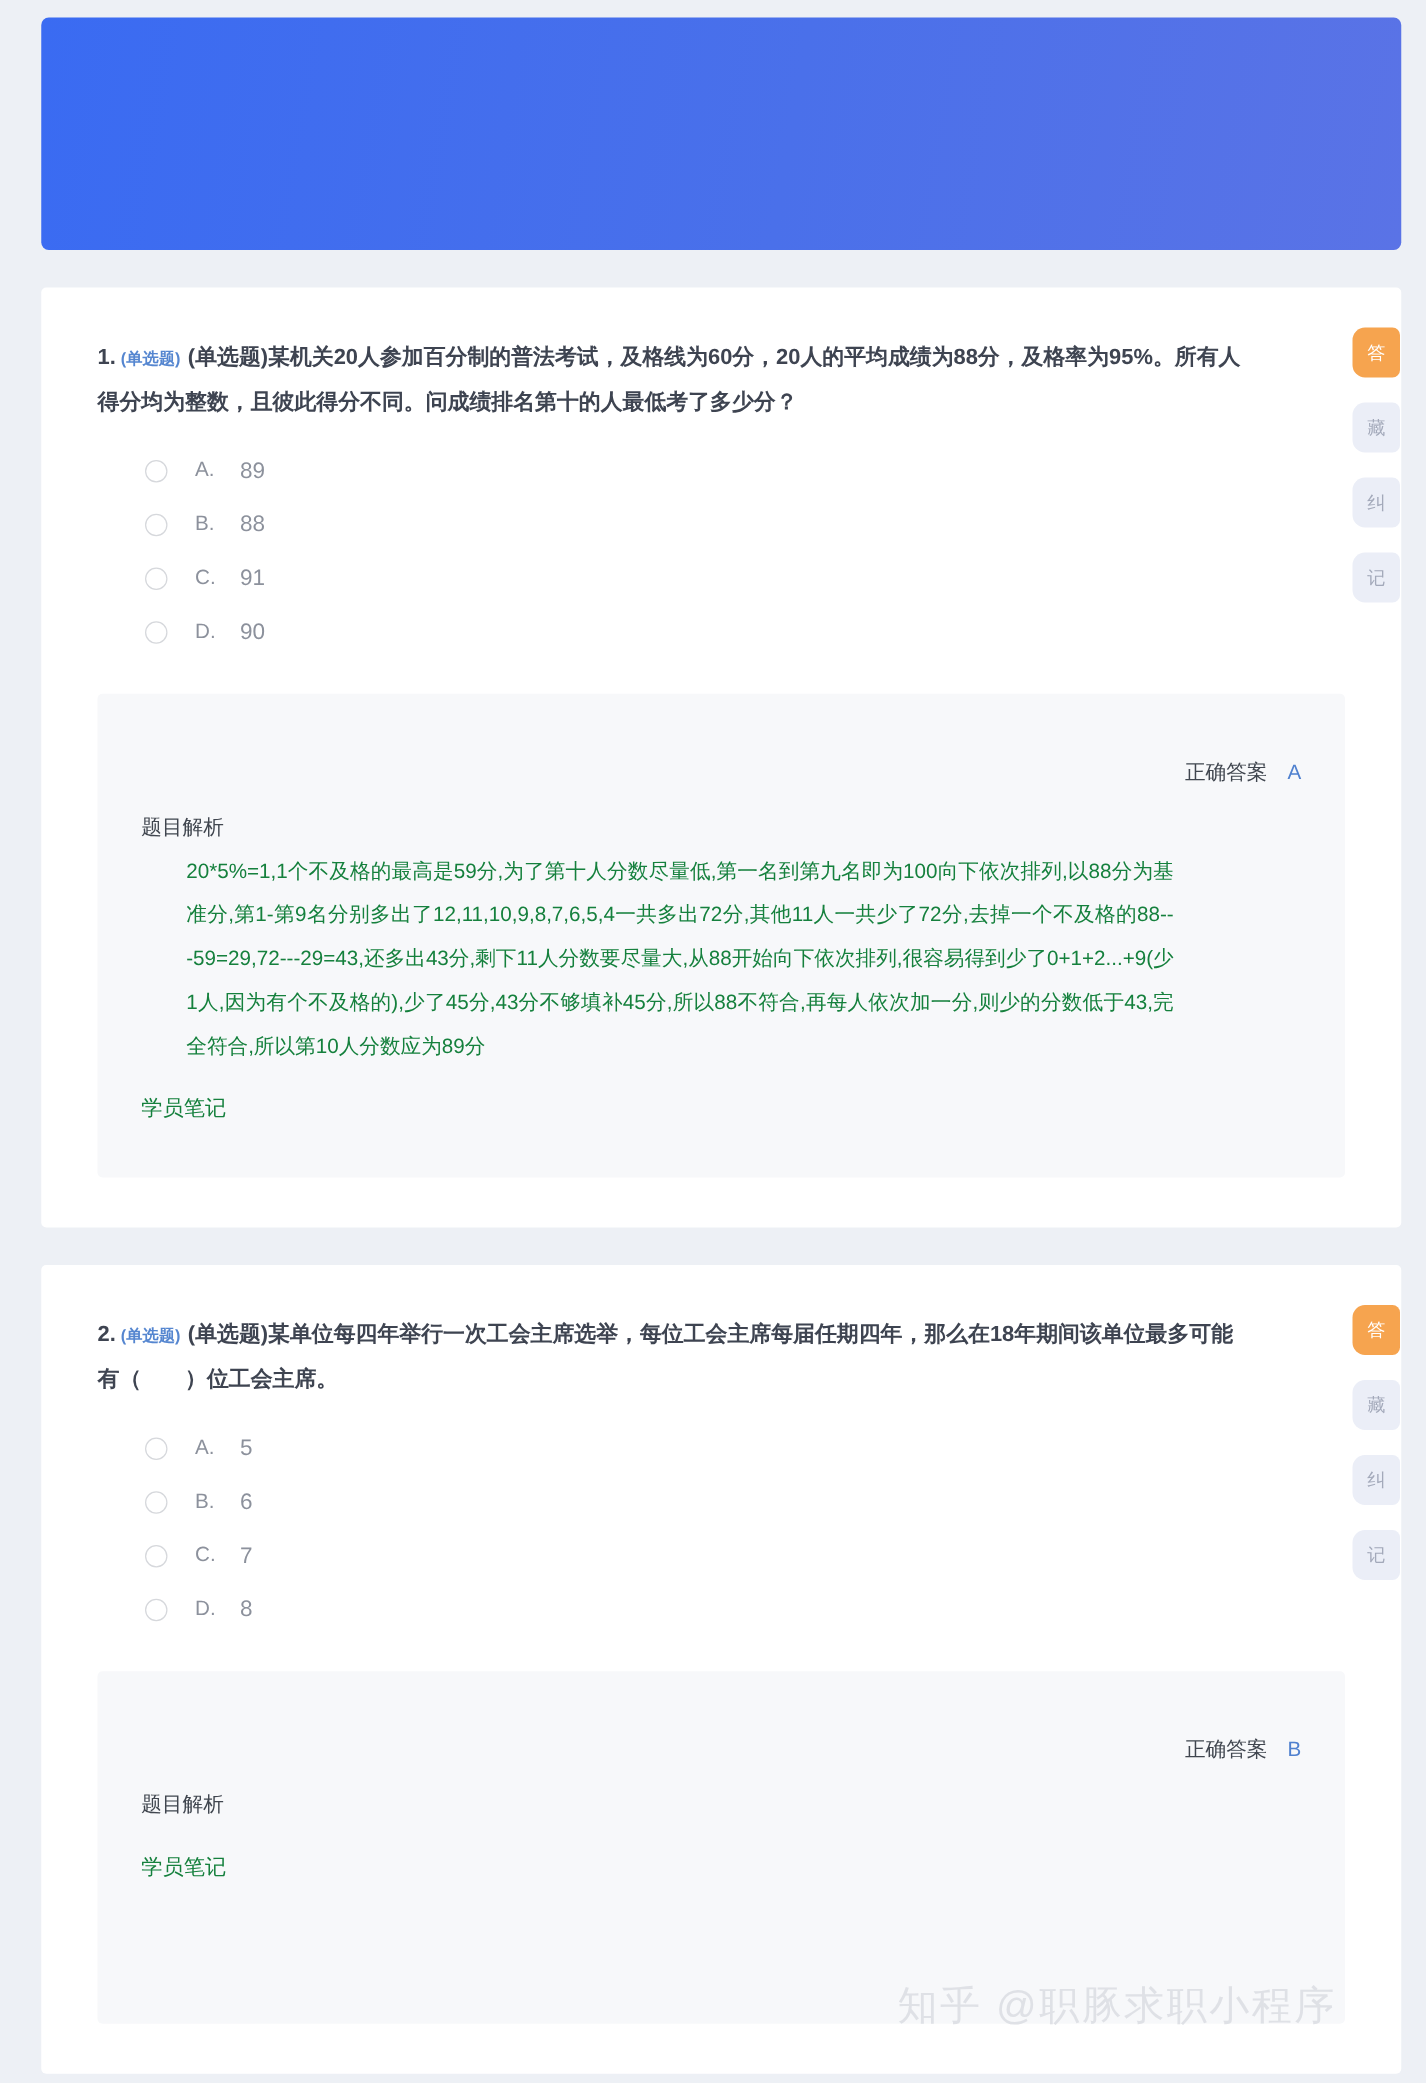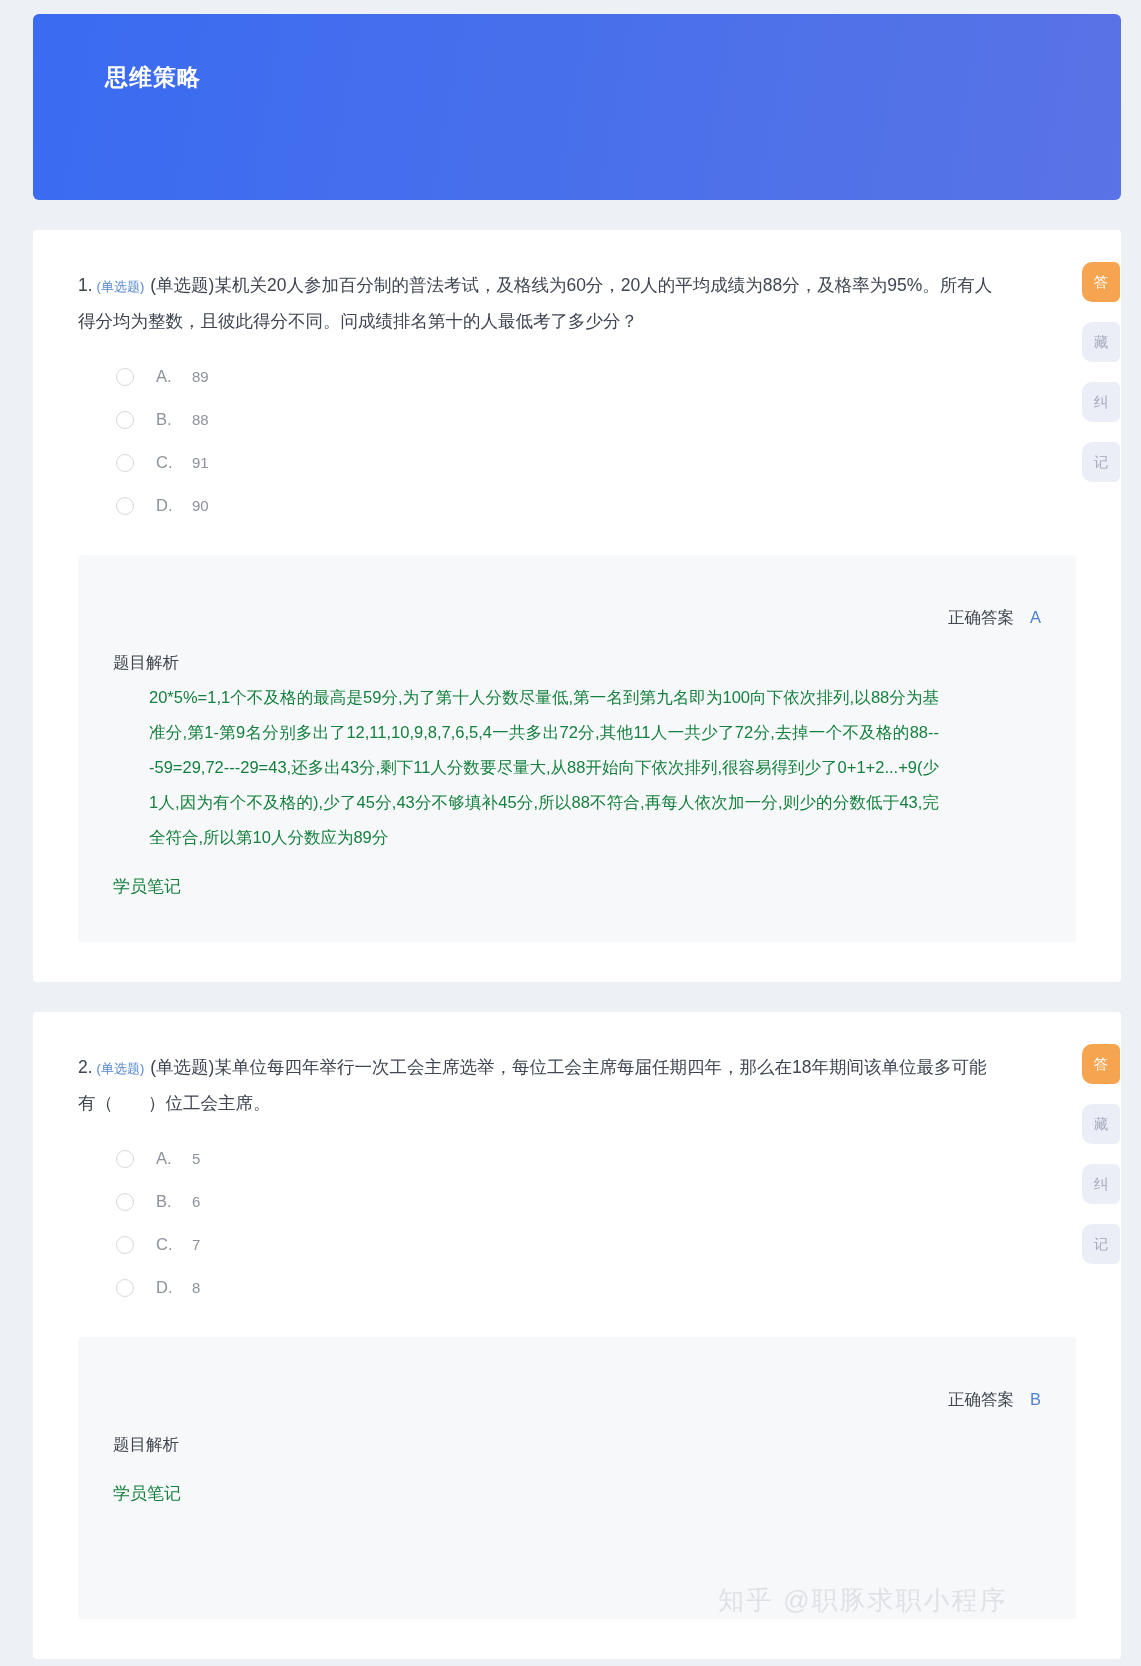--- a/index.html
+++ b/index.html
@@ -26,35 +26,36 @@
     background: #ffffff;
     border-radius: 4px;
     position: relative;
     padding: 38px 45px 40px 45px;
   }
   .question-text {
     font-size: 17.5px;
     color: #3e4451;
     line-height: 35px;
     padding-right: 78px;
+    font-weight: bold;
   }
   .q-number { margin-right: 4px; }
   .q-tag { color: #5586d0; font-size: 13px; margin-right: 6px; }
 
   .options { margin-top: 16px; margin-left: 38px; }
   .option-row { display: flex; align-items: center; height: 43px; cursor: pointer; }
   .radio {
     width: 18px; height: 18px;
     border: 1px solid #d6d8dc;
     border-radius: 50%;
     background: #ffffff;
     flex: none;
   }
   .option-letter { margin-left: 22px; color: #8c919c; font-size: 16.5px; width: 26px; }
-  .option-value { margin-left: 10px; color: #8c919c; font-size: 15px; }
+  .option-value { margin-left: 10px; color: #8c919c; font-size: 18px; }
 
   .answer-panel {
     margin-top: 28px;
     background: #f7f8fa;
     border-radius: 4px;
     padding: 52px 35px 38px 35px;
   }
   .card-2 .answer-panel { padding-bottom: 108px; }
   .answer-row { font-size: 16.5px; color: #40464f; text-align: right; }
   .answer-value { color: #5081cf; margin-left: 16px; }
@@ -86,32 +87,31 @@
     font-size: 14.5px;
     display: flex; align-items: center; justify-content: center;
     cursor: pointer;
   }
   .side-tab.active { background: #f6a44f; color: #ffffff; }
 
   .watermark {
     position: absolute;
     left: 718px;
     top: 1583px;
-    font-size: 26px;
+    font-size: 32px;
     color: #dfe1e6;
     letter-spacing: 2px;
     white-space: nowrap;
     text-align: center;
   }
 </style>
 </head>
 <body>
 
 <div class="header-banner">
-  <div class="header-title">思维策略</div>
 </div>
 
 <div class="question-card card-1">
   <p class="question-text">
     <span class="q-number">1.</span><span class="q-tag">(单选题)</span><span>(单选题)某机关20人参加百分制的普法考试，及格线为60分，20人的平均成绩为88分，及格率为95%。所有人得分均为整数，且彼此得分不同。问成绩排名第十的人最低考了多少分？</span>
   </p>
   <div class="options">
     <div class="option-row">
       <span class="radio"></span>
       <span class="option-letter">A.</span>

